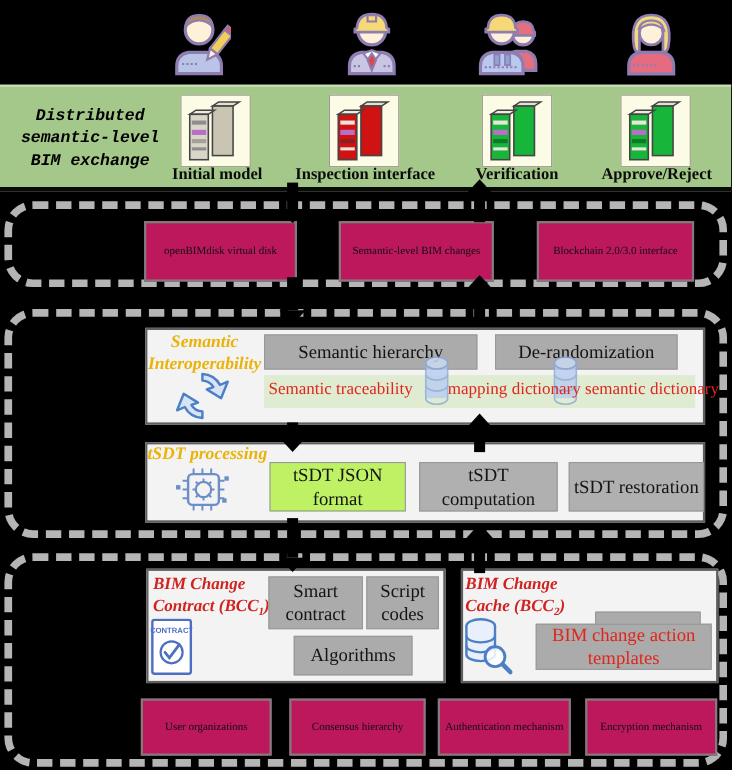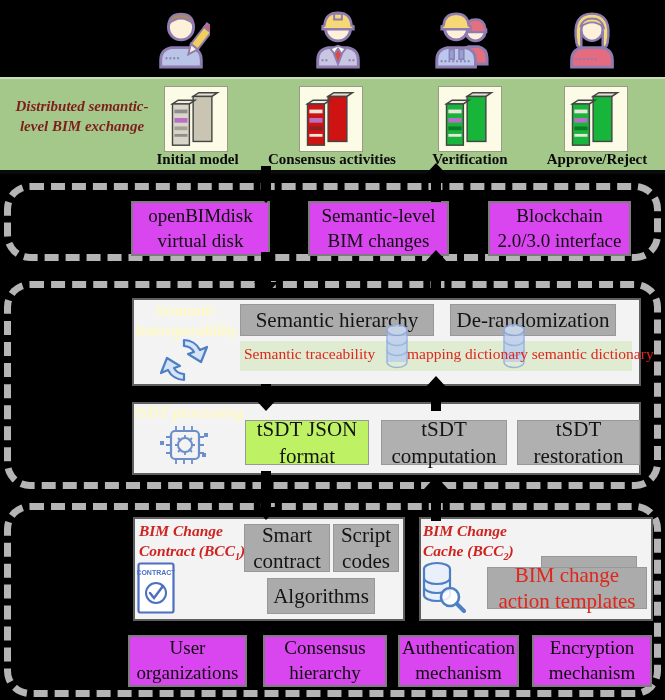--- a/index.html
+++ b/index.html
@@ -3,37 +3,37 @@
 <meta charset="utf-8">
 <style>
   html,body{margin:0;padding:0;background:#000;}
   #stage{position:relative;width:665px;height:700px;background:#000;overflow:hidden;
          font-family:"Liberation Serif",serif;}
   .abs{position:absolute;}
   
   #band{position:absolute;left:0;top:77px;width:665px;height:91px;background:#a4c78a;
         border-top:2px solid #c9dcb6;border-bottom:4px solid #0a0a0a;}
   .band-title{position:absolute;left:6px;top:17px;width:152px;text-align:center;
-        font-weight:bold;font-style:italic;font-size:15px;line-height:1.35;color:#7f1d1d;}
+        font-weight:bold;font-style:italic;font-size:15px;line-height:1.35;color:#000000;font-family:Liberation Mono, monospace;}
   .stage-tile{position:absolute;top:7px;width:62px;height:64px;background:#fbfbe6;
         border:1px solid #9a9a8a;}
   .stage-label{position:absolute;top:72px;height:17px;text-align:center;
         font-weight:bold;font-size:15px;color:#0b0b0b;white-space:nowrap;}
   
   .dashedbox{position:absolute;left:4px;width:643px;border:7px dashed #b5b5b5;border-radius:26px;}
   
-  .lightbox{position:absolute;background:#d946ef;border:2px solid #7d7d7d;display:flex;
+  .lightbox{position:absolute;background:#be185d;border:2px solid #7d7d7d;display:flex;
         align-items:center;justify-content:center;text-align:center;
-        font-size:19px;color:#0d0d0d;line-height:1.3;}
+        font-size:10px;color:#0d0d0d;line-height:1.3;}
   .gray{position:absolute;background:#ababab;border:1px solid #989898;display:flex;
         align-items:center;justify-content:center;text-align:center;
-        font-size:21px;color:#141414;line-height:1.25;}
+        font-size:17px;color:#141414;line-height:1.25;}
   .panel{position:absolute;background:#f3f3f3;border:2px solid #5f5f5f;}
   .ptitle{position:absolute;font-weight:bold;font-style:italic;font-size:16px;
-        color:#fef9c3;text-align:center;line-height:1.25;}
+        color:#eab308;text-align:center;line-height:1.25;}
   .rtitle{position:absolute;font-weight:bold;font-style:italic;font-size:15.5px;
         color:#cf2320;text-align:left;line-height:1.3;}
   .redtext{color:#e0261c !important;}
   .strip{position:absolute;background:#e0ecd2;}
   .striptext{position:absolute;top:4px;font-size:15.5px;color:#e0261c;white-space:nowrap;}
   sub{font-size:0.65em;}
   
   .shaft{position:absolute;width:10px;background:#000;z-index:6;}
   .head-down{position:absolute;width:0;height:0;border-left:12px solid transparent;
         border-right:12px solid transparent;border-top:13px solid #000;z-index:6;}
@@ -139,21 +139,21 @@
         <path d="M8,18 l6,-4 h18 l-6,4 z" fill="#edeade" stroke="#444" stroke-width="1.5"></path>
         <rect x="8" y="18" width="18" height="44" fill="#17b53a" stroke="#444" stroke-width="1.5"></rect>
         <rect x="10" y="24" width="14" height="4" fill="#e8e5da"></rect>
         <rect x="10" y="33" width="14" height="5" fill="#b86fc6"></rect>
         <rect x="10" y="42" width="14" height="4" fill="#0d7a26"></rect>
         <rect x="10" y="50" width="14" height="3" fill="#e8e5da"></rect>
       </svg>
     </div>
 
     <div class="stage-label" style="left:140px;width:115px">Initial model</div>
-    <div class="stage-label" style="left:262px;width:140px">Consensus activities</div>
+    <div class="stage-label" style="left:262px;width:140px">Inspection interface</div>
     <div class="stage-label" style="left:537px;width:120px">Approve/Reject</div>
     <div class="stage-label" style="left:415px;width:110px">Verification</div>
   </div>
 
   <div class="dashedbox" style="top:183px;height:64px"></div>
   <div>
     <div class="lightbox" style="left:131px;top:201px;width:135px;height:51px">openBIMdisk virtual disk</div>
     <div class="lightbox" style="left:308px;top:201px;width:137px;height:51px">Semantic-level BIM changes</div>
     <div class="lightbox" style="left:488px;top:201px;width:139px;height:51px">Blockchain 2.0/3.0 interface</div>
   </div>

